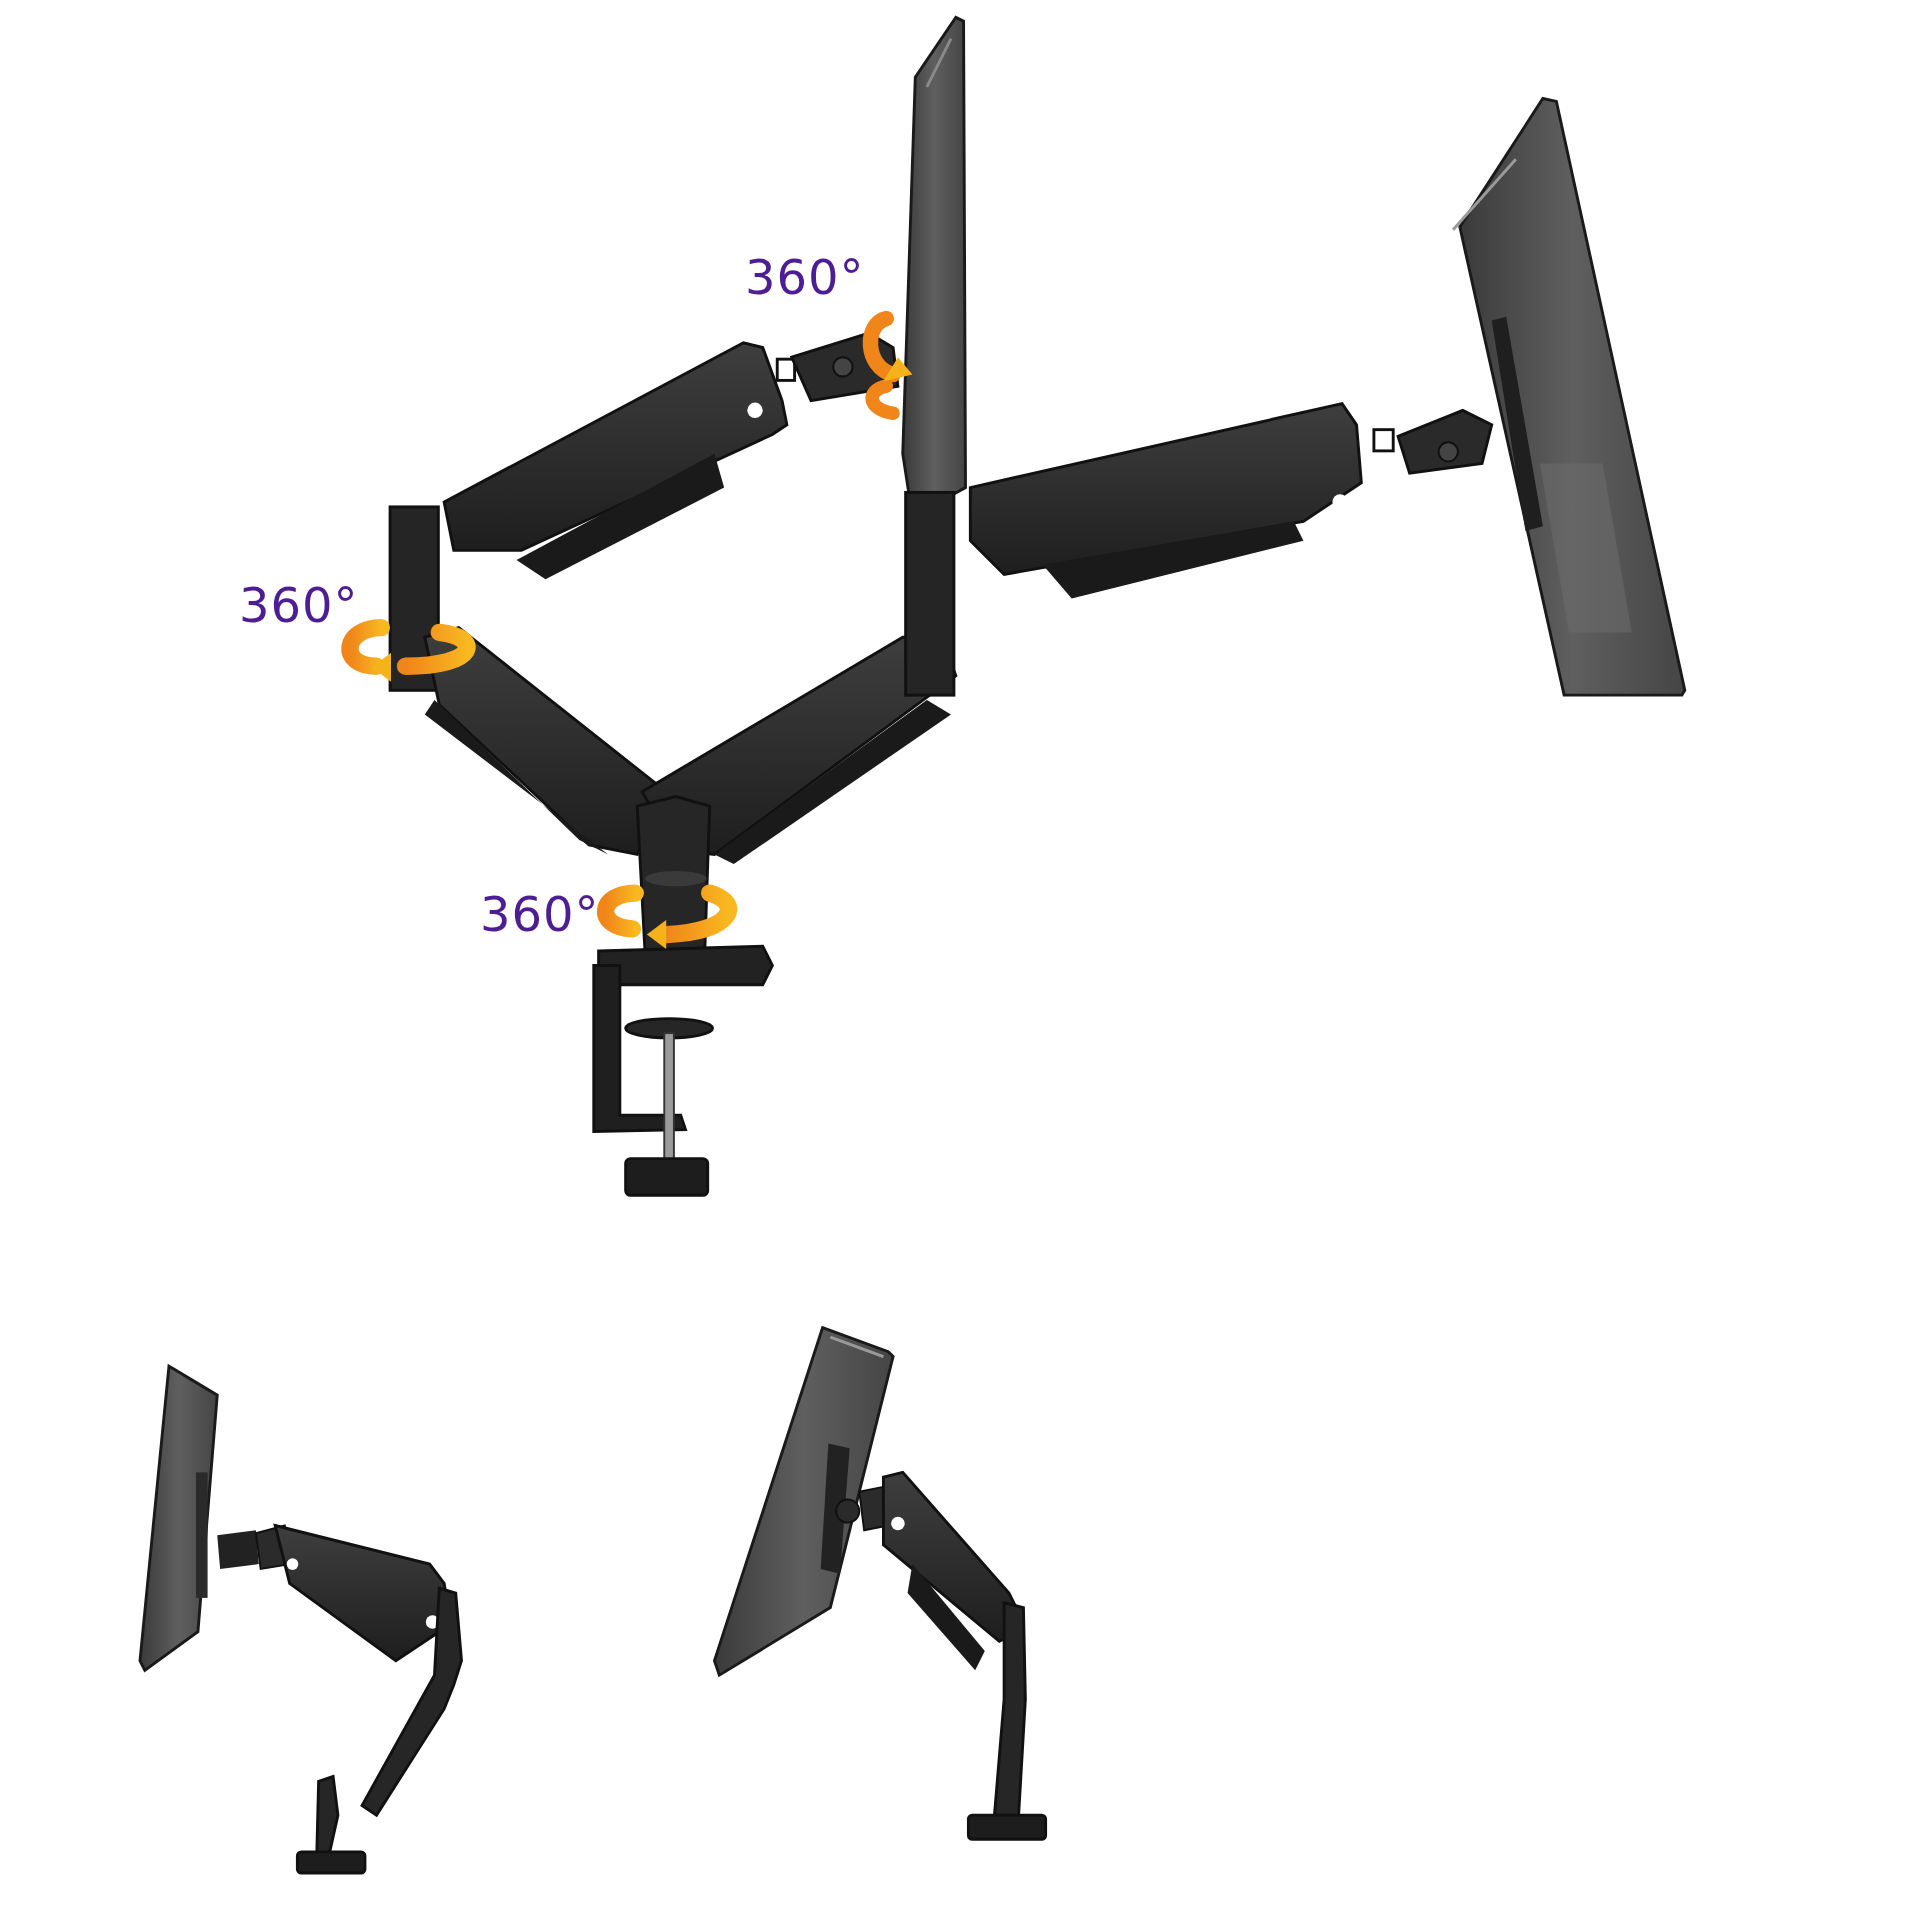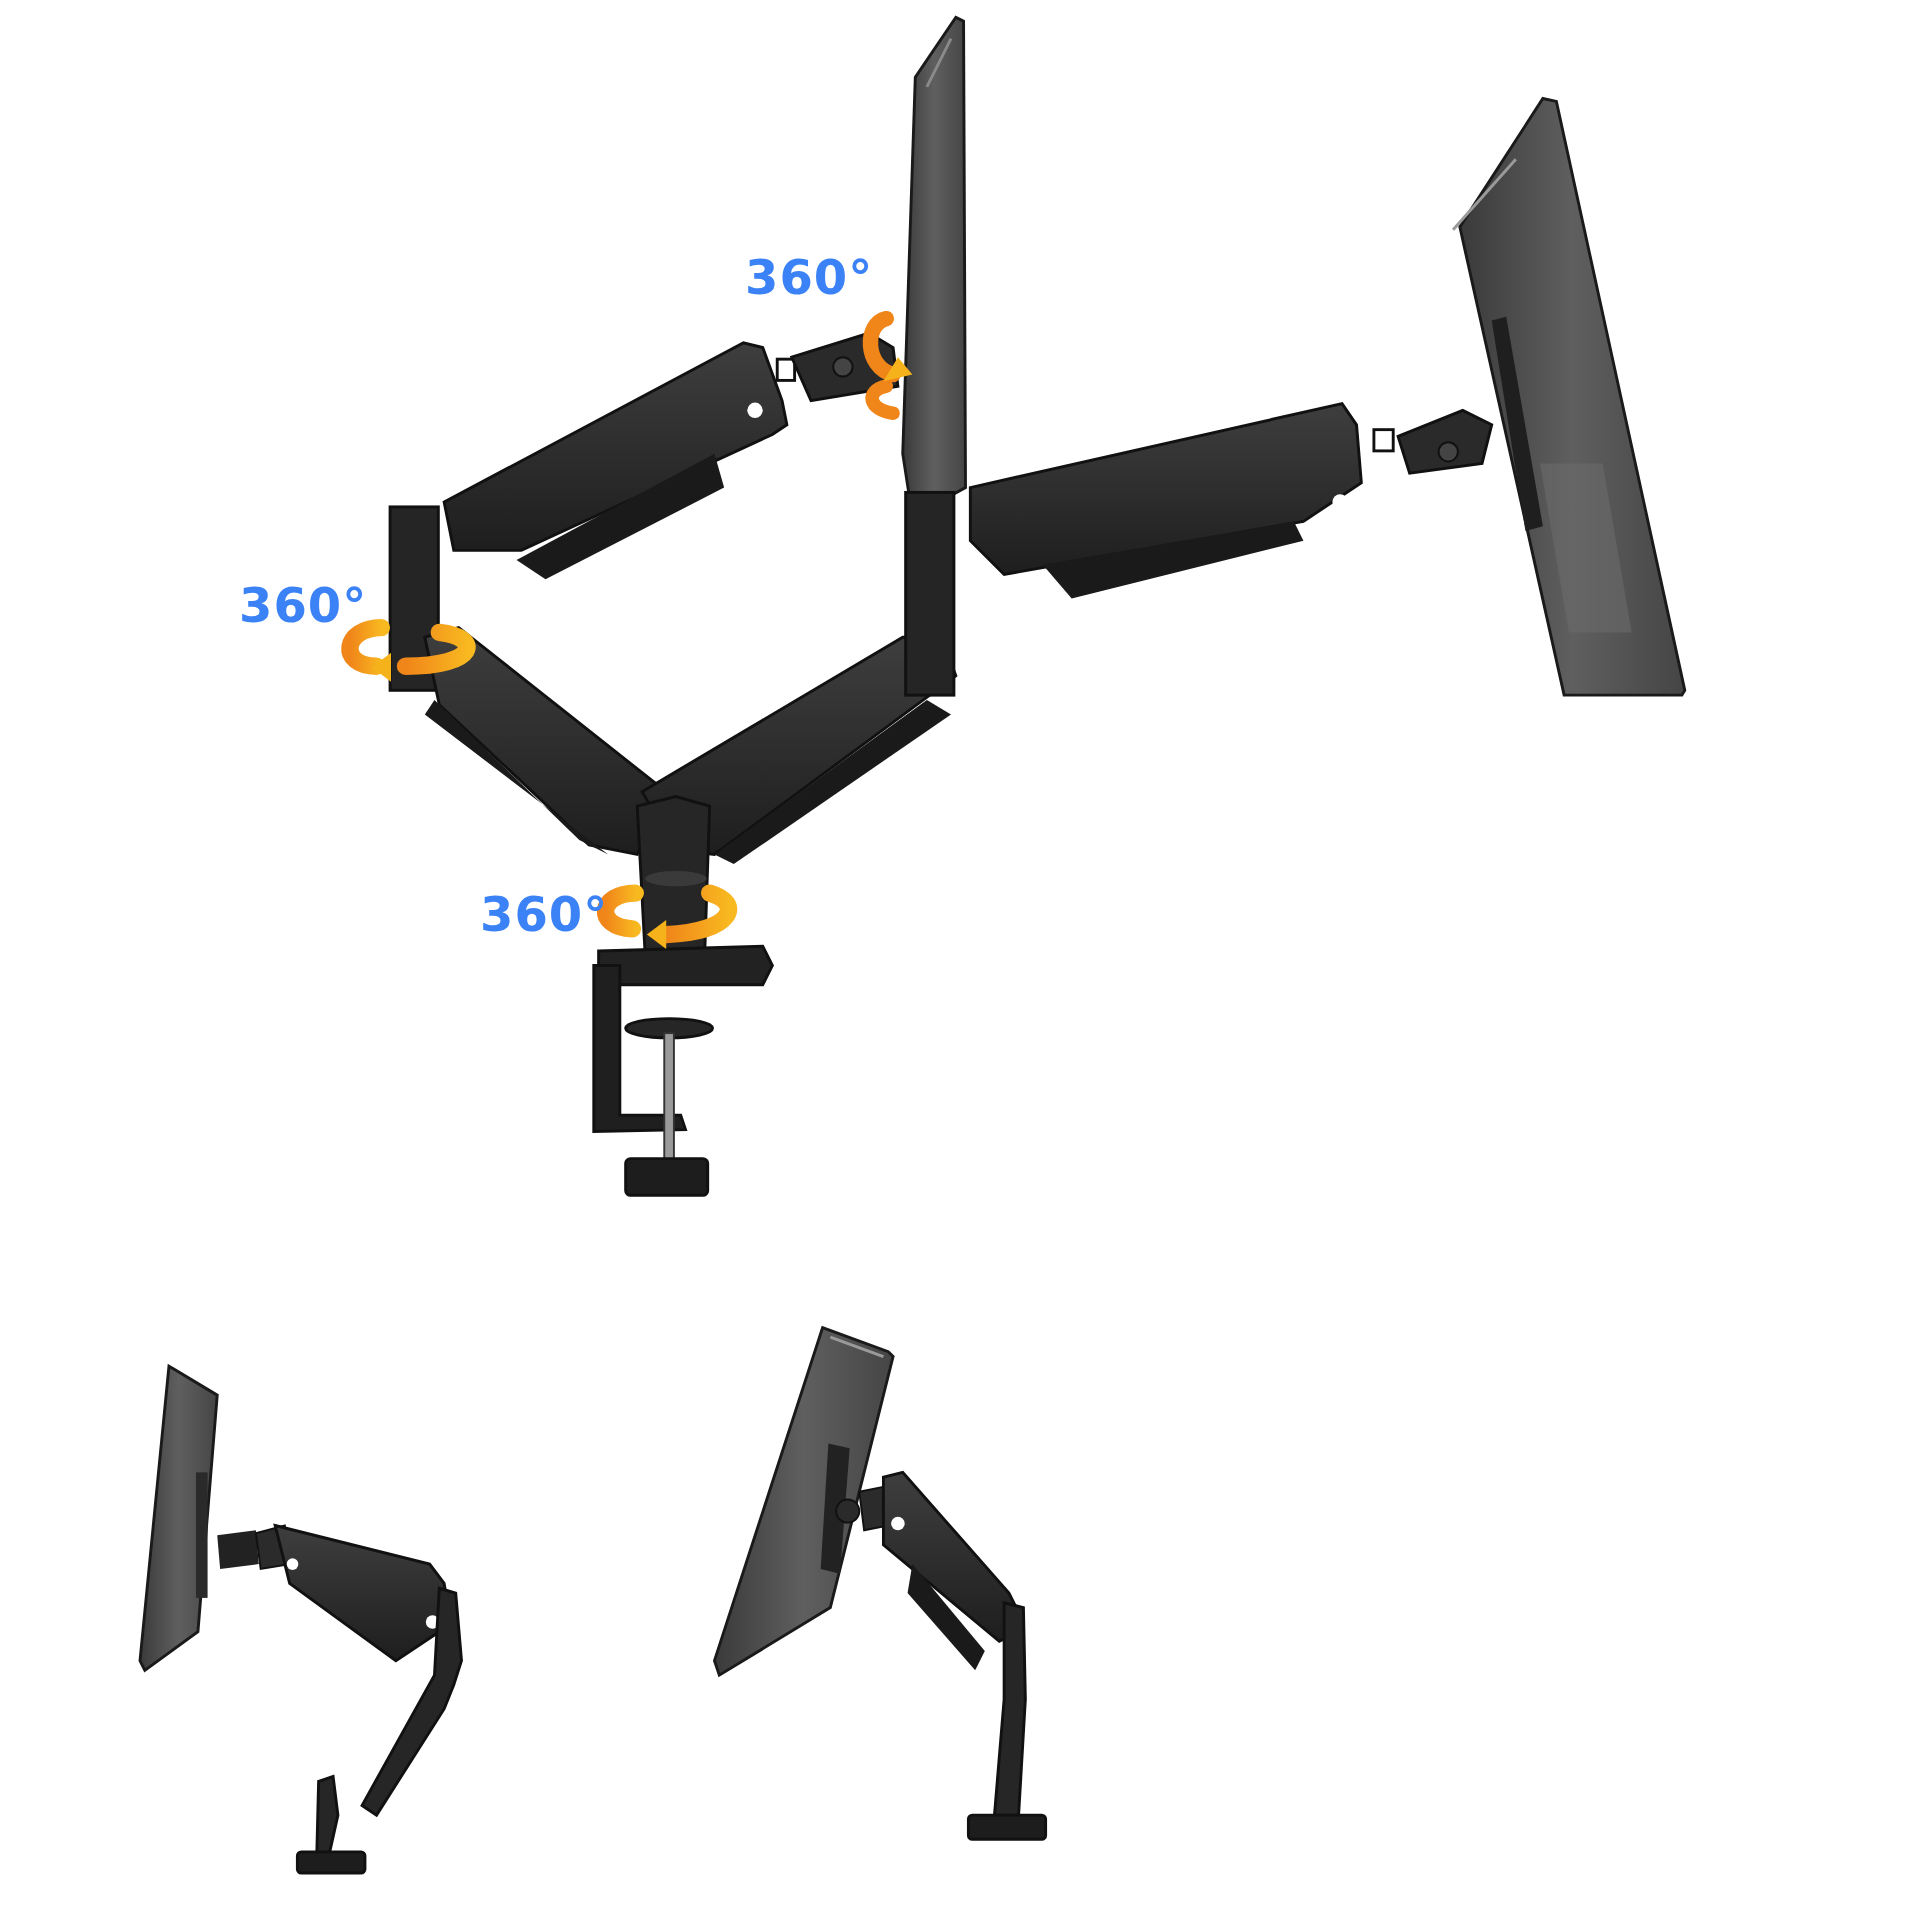--- a/index.html
+++ b/index.html
@@ -1,20 +1,20 @@
 <!DOCTYPE html>
 <html><head>
 <meta charset="utf-8">
 <style>
   html, body { margin:0; padding:0; background:#ffffff; }
   body { width:1931px; height:1931px; position:relative; overflow:hidden; font-family:"DejaVu Sans", sans-serif; }
   .scene { position:absolute; left:0; top:0; width:1931px; height:1931px; }
   .label {
-    position:absolute; color:#3b82f6; font-family:"DejaVu Sans", sans-serif;
-    font-size:48px; font-weight:bold; letter-spacing:1px; line-height:1;
+    position:absolute; color:#4c1d95; font-family:"DejaVu Sans", sans-serif;
+    font-size:48px; font-weight:normal; letter-spacing:1px; line-height:1;
   }
   svg { position:absolute; left:0; top:0; }
 </style>
 </head>
 <body>
 
 <div class="scene">
 <svg width="1931" height="1931" viewBox="0 0 2000 2000">
   <defs>
     <linearGradient id="monGrad" x1="0" y1="0" x2="1" y2="0">

